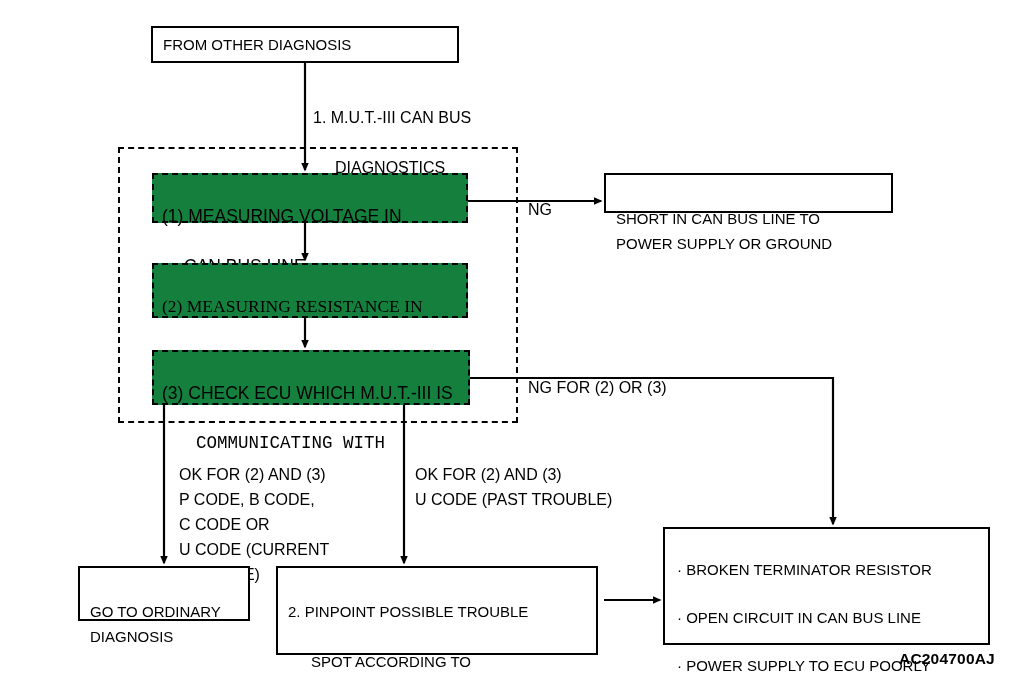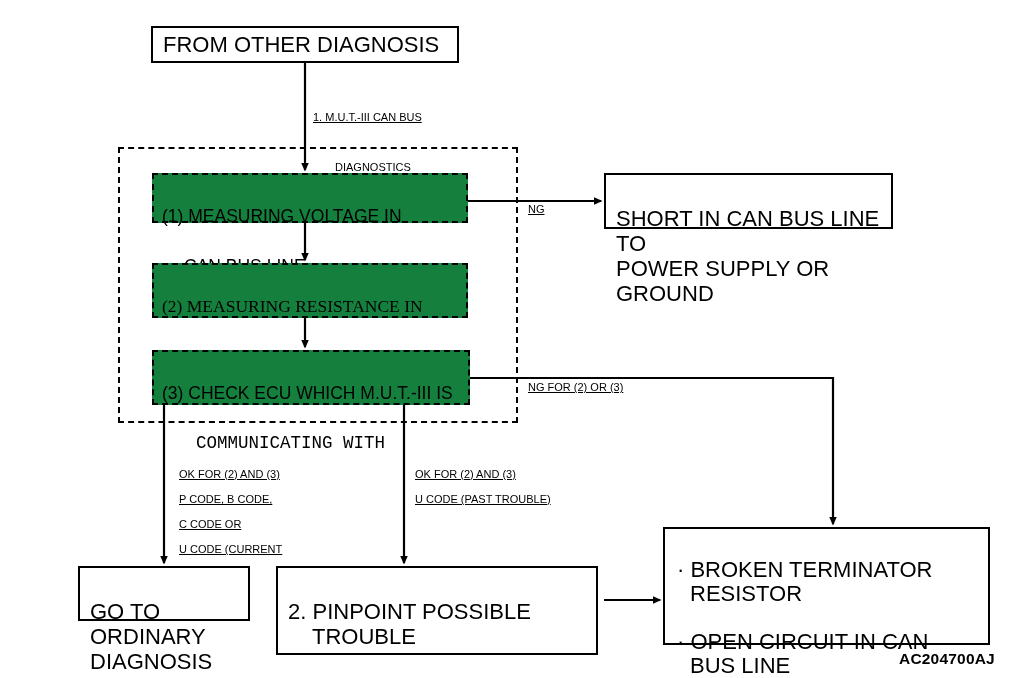--- a/index.html
+++ b/index.html
@@ -16,21 +16,21 @@
     width: 1010px;
     height: 678px;
     background: #ffffff;
     overflow: hidden;
   }
   .box {
     position: absolute;
     box-sizing: border-box;
     border: 2px solid #000000;
     background: #ffffff;
-    font-size: 22px;
+    font-size: 15px;
     line-height: 25px;
     padding: 6px 10px;
     white-space: pre-line;
   }
   .dashed-box {
     position: absolute;
     box-sizing: border-box;
     border: 2px dashed #000000;
     background: #15803d;
     font-size: 17.5px;
@@ -39,25 +39,24 @@
     white-space: pre-line;
   }
   .group-box {
     position: absolute;
     box-sizing: border-box;
     border: 2.5px dashed #000000;
     background: transparent;
   }
   .lbl {
     position: absolute;
-    font-size: 11px;
+    font-size: 16px;
     line-height: 25px;
     white-space: pre-line;
     background: transparent;
-    text-decoration: underline;
   }
   .code {
     position: absolute;
     font-size: 15.5px;
     font-weight: bold;
     letter-spacing: 0.2px;
   }
   svg.lines {
     position: absolute;
     left: 0;
@@ -133,21 +132,21 @@
 
   <div class="dashed-box" style="left:152px; top:350px; width:318px; height:55px;">
     <span class="hang">(3) CHECK ECU WHICH M.U.T.-III IS</span>
     <span class="hang" style="padding-left:58px;font-family:Liberation Mono, monospace;">COMMUNICATING WITH</span>
   </div>
 
   <div class="lbl" style="left:528px; top:172px;">
     <span>NG</span>
   </div>
 
-  <div class="box" style="left:604px; top:173px; width:289px; height:56px;">
+  <div class="box" style="left:604px; top:173px; width:289px; height:40px;">
     <span>SHORT IN CAN BUS LINE TO</span>
     <span>POWER SUPPLY OR GROUND</span>
   </div>
 
   <div class="lbl" style="left:528px; top:350px;">
     <span>NG FOR (2) OR (3)</span>
   </div>
 
   <div class="lbl" style="left:179px; top:437px; width:215px;">
     <span>OK FOR (2) AND (3)
@@ -162,20 +161,21 @@
 U CODE (PAST TROUBLE)</span>
   </div>
 
   <div class="box" style="left:78px; top:566px; width:172px; height:55px;">
     <span>GO TO ORDINARY</span>
     <span>DIAGNOSIS</span>
   </div>
 
   <div class="box" style="left:276px; top:566px; width:322px; height:89px;">
     <span class="hang">2. PINPOINT POSSIBLE TROUBLE</span>
+    <span class="hang" style="padding-left:47px;">SPOT ACCORDING TO</span>
     
   </div>
 
   <div class="box" style="left:663px; top:527px; width:327px; height:118px; padding:5px 12px; line-height:24px;">
     <span class="hang2">· BROKEN TERMINATOR RESISTOR</span>
     <span class="hang2">· OPEN CIRCUIT IN CAN BUS LINE</span>
     <span class="hang2">· POWER SUPPLY TO ECU POORLY</span>
     
     
   </div>

